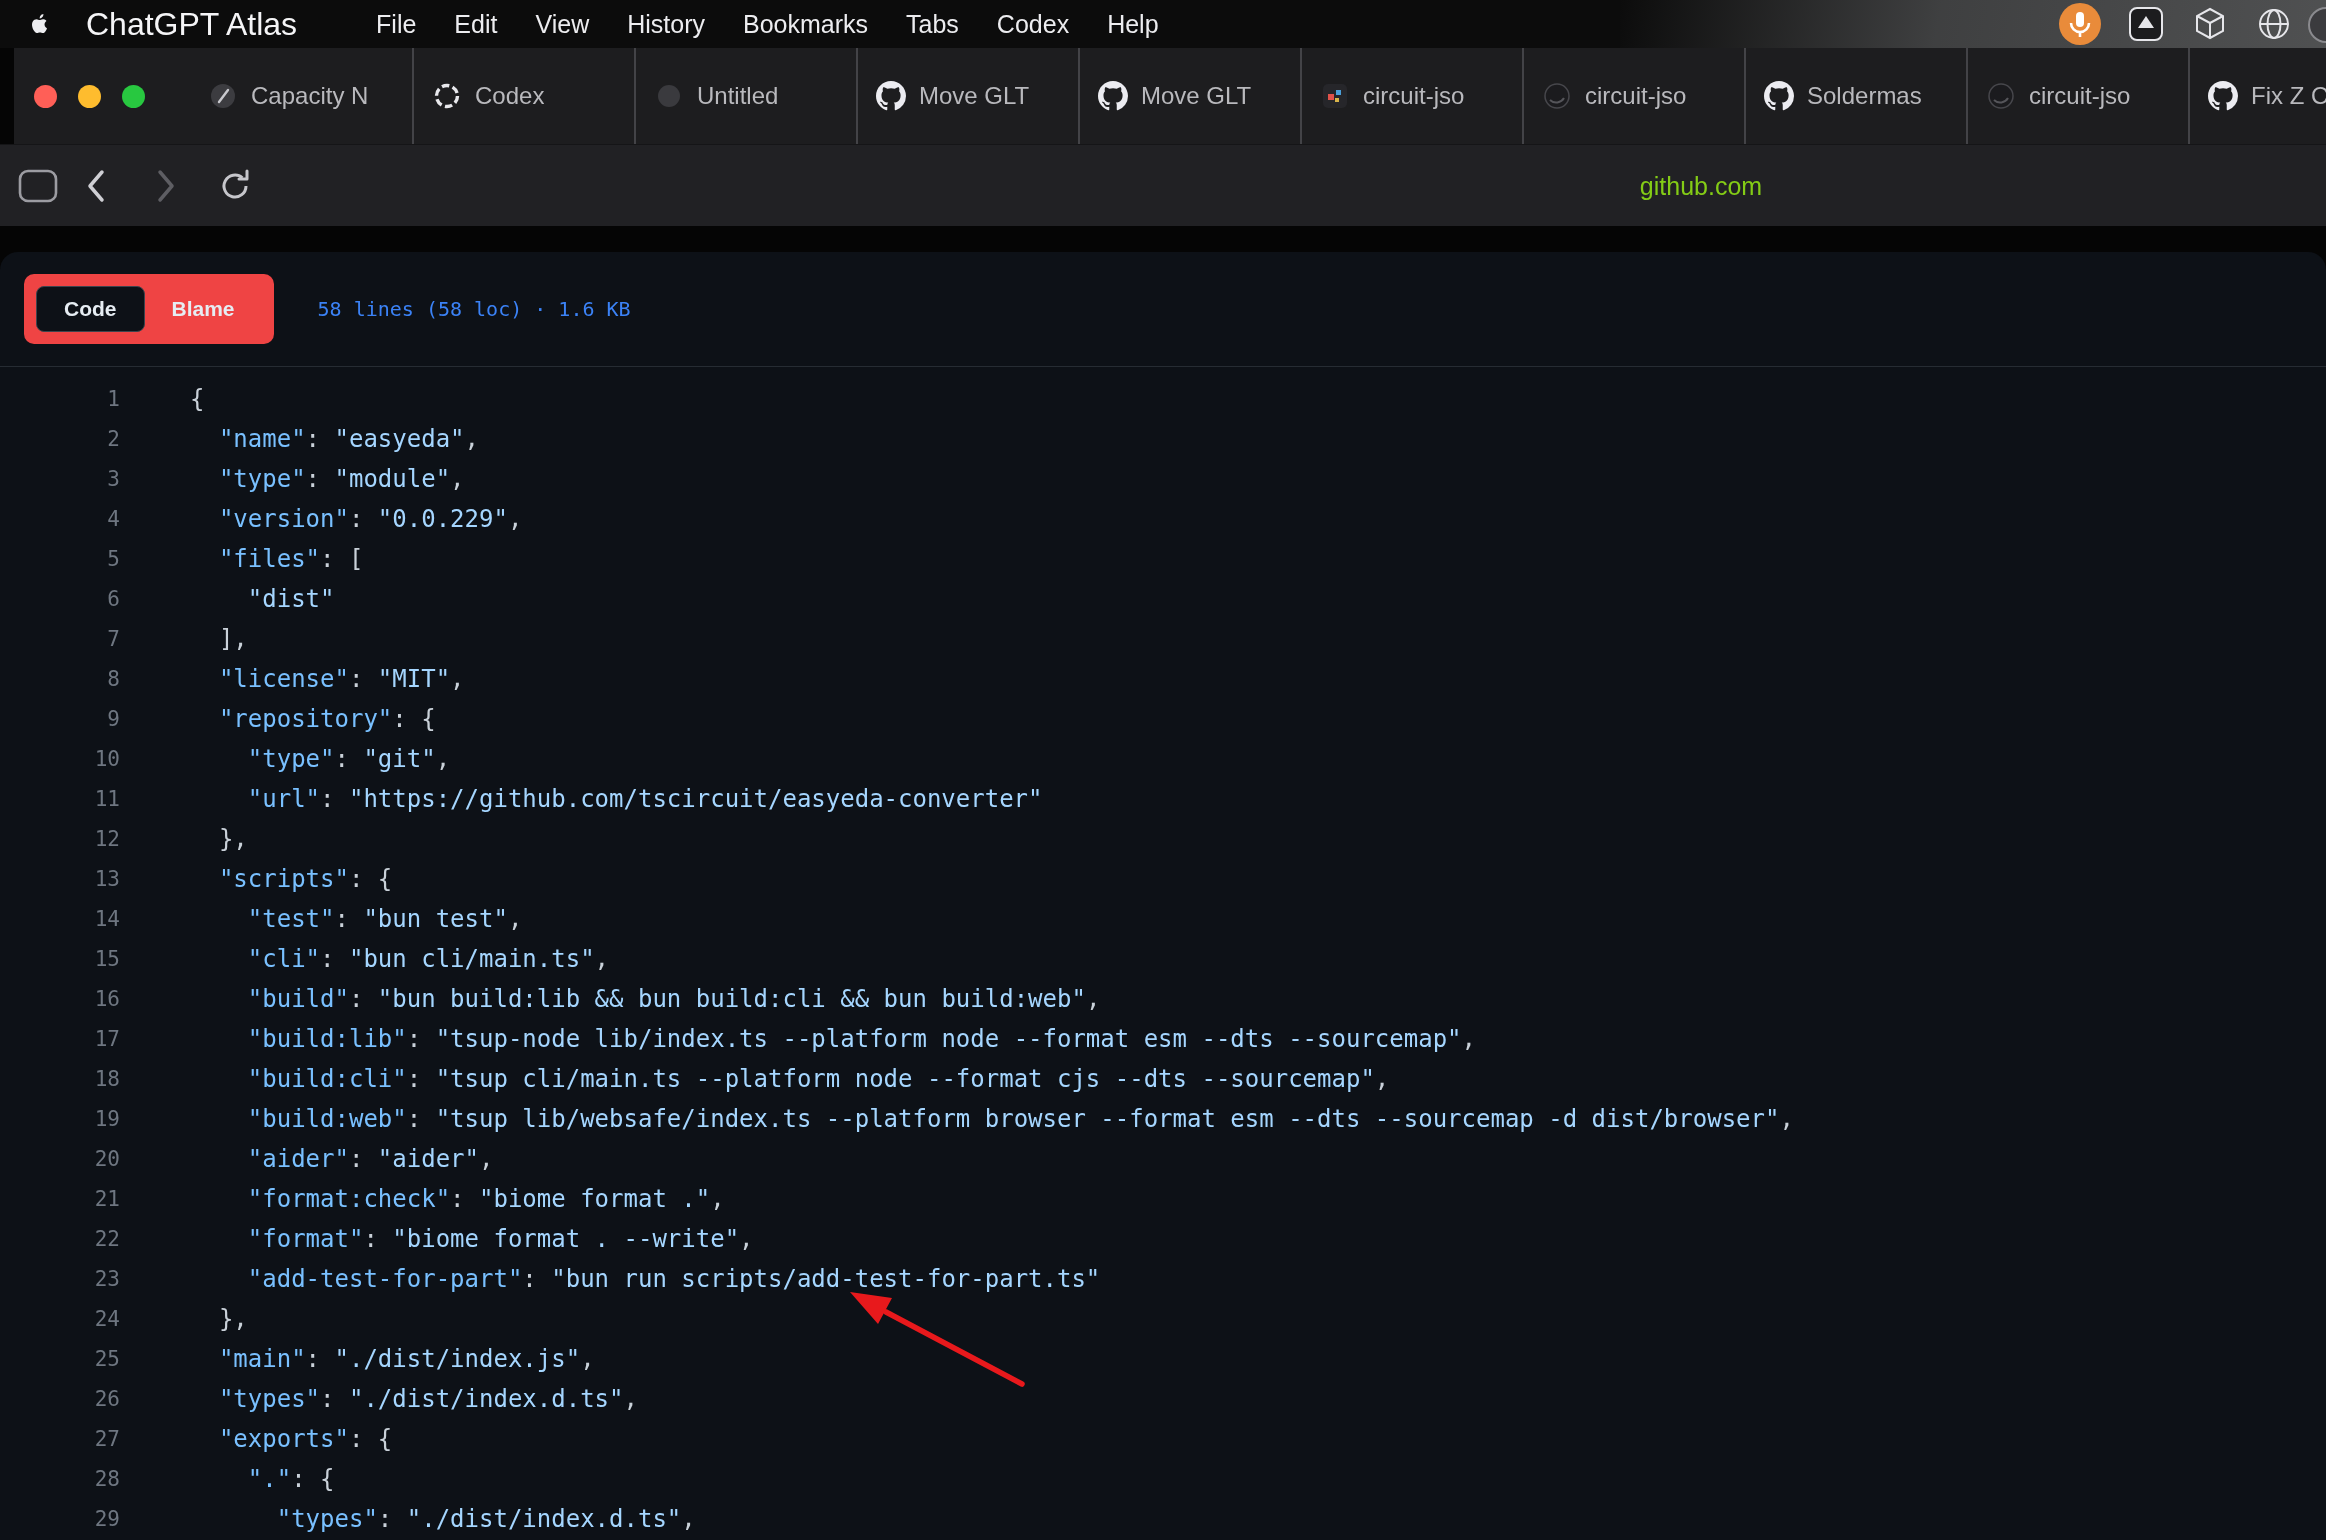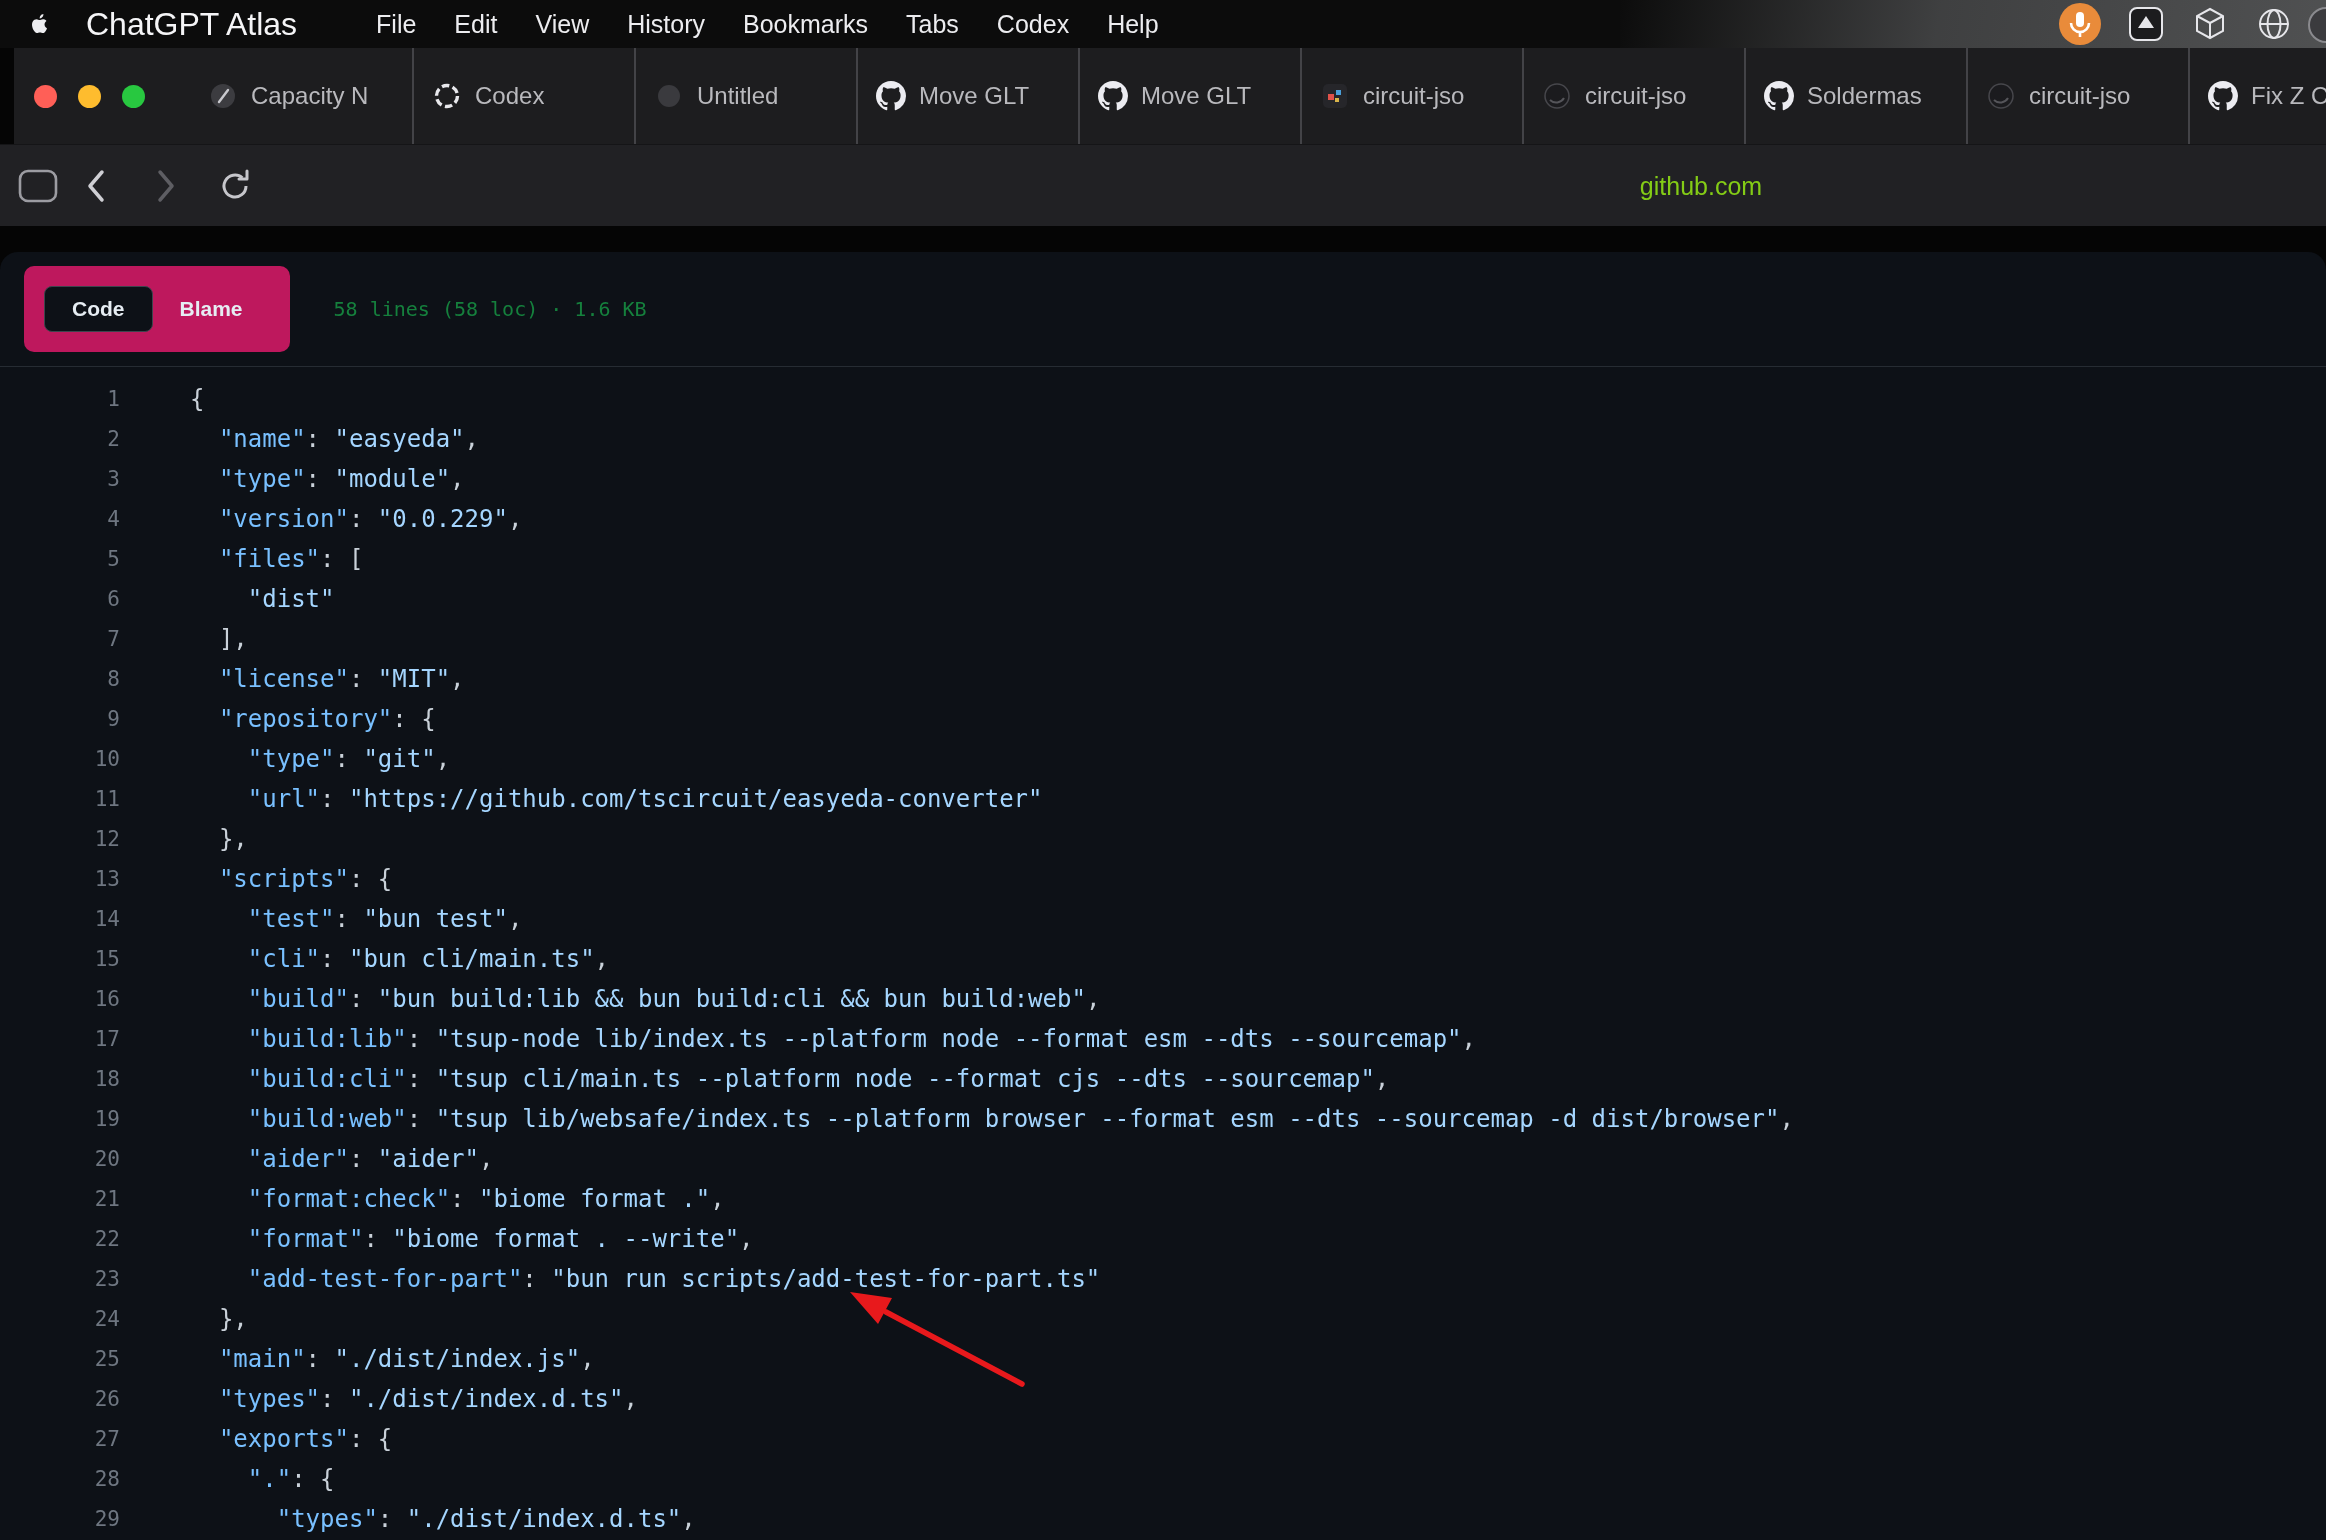--- a/index.html
+++ b/index.html
@@ -33,24 +33,24 @@
   .nav-btn { position:absolute; top:0; height:82px; display:flex; align-items:center; justify-content:center; }
   .nav-sidebar { left:14px; width:48px; }
   .nav-back { left:74px; width:44px; }
   .nav-fwd { left:144px; width:44px; }
   .nav-reload { left:212px; width:46px; }
   .url-text { position:absolute; left:1560px; top:0; width:282px; height:82px; display:flex; align-items:center; justify-content:center; color:#84cc16; font-size:25px; }
 
   
   .content { position:absolute; left:0; top:252px; width:2326px; height:1288px; background:#0d1117; border-radius:18px 18px 0 0; overflow:hidden; }
   .file-header { height:115px; display:flex; align-items:center; padding-left:24px; border-bottom:1px solid #262c33; }
-  .seg-control { display:inline-flex; background:#be185d; border-radius:10px; padding:20px; align-items:stretch; }
+  .seg-control { display:inline-flex; background:#ef4444; border-radius:10px; padding:12px; align-items:stretch; }
   .seg-btn { font-size:21px; font-weight:600; color:#e6edf3; padding:10px 27px; border-radius:8px; display:flex; align-items:center; cursor:pointer; }
   .seg-btn.selected { background:#0d1117; border:1.5px solid #3d444d; }
-  .file-info { margin-left:44px; color:#15803d; font-family:"DejaVu Sans Mono", monospace; font-size:20px; }
+  .file-info { margin-left:44px; color:#3b82f6; font-family:"DejaVu Sans Mono", monospace; font-size:20px; }
 
   .code-area { padding-top:12px; }
   .code-row { display:flex; height:40px; line-height:40px; }
   .ln { width:120px; flex:0 0 auto; text-align:right; color:#6e7681; font-family:"DejaVu Sans Mono", monospace; font-size:21px; cursor:pointer; }
   .lc { padding-left:70px; font-family:"DejaVu Sans Mono", monospace; font-size:24px; white-space:pre; }
   .tok-p { color:var(--punct,#c9d1d9); }
   .tok-k { color:var(--key,#79c0ff); }
   .tok-s { color:var(--str,#a5d6ff); }
 
   .arrow-overlay { position:absolute; left:0; top:0; width:2326px; height:1540px; pointer-events:none; z-index:50; }

